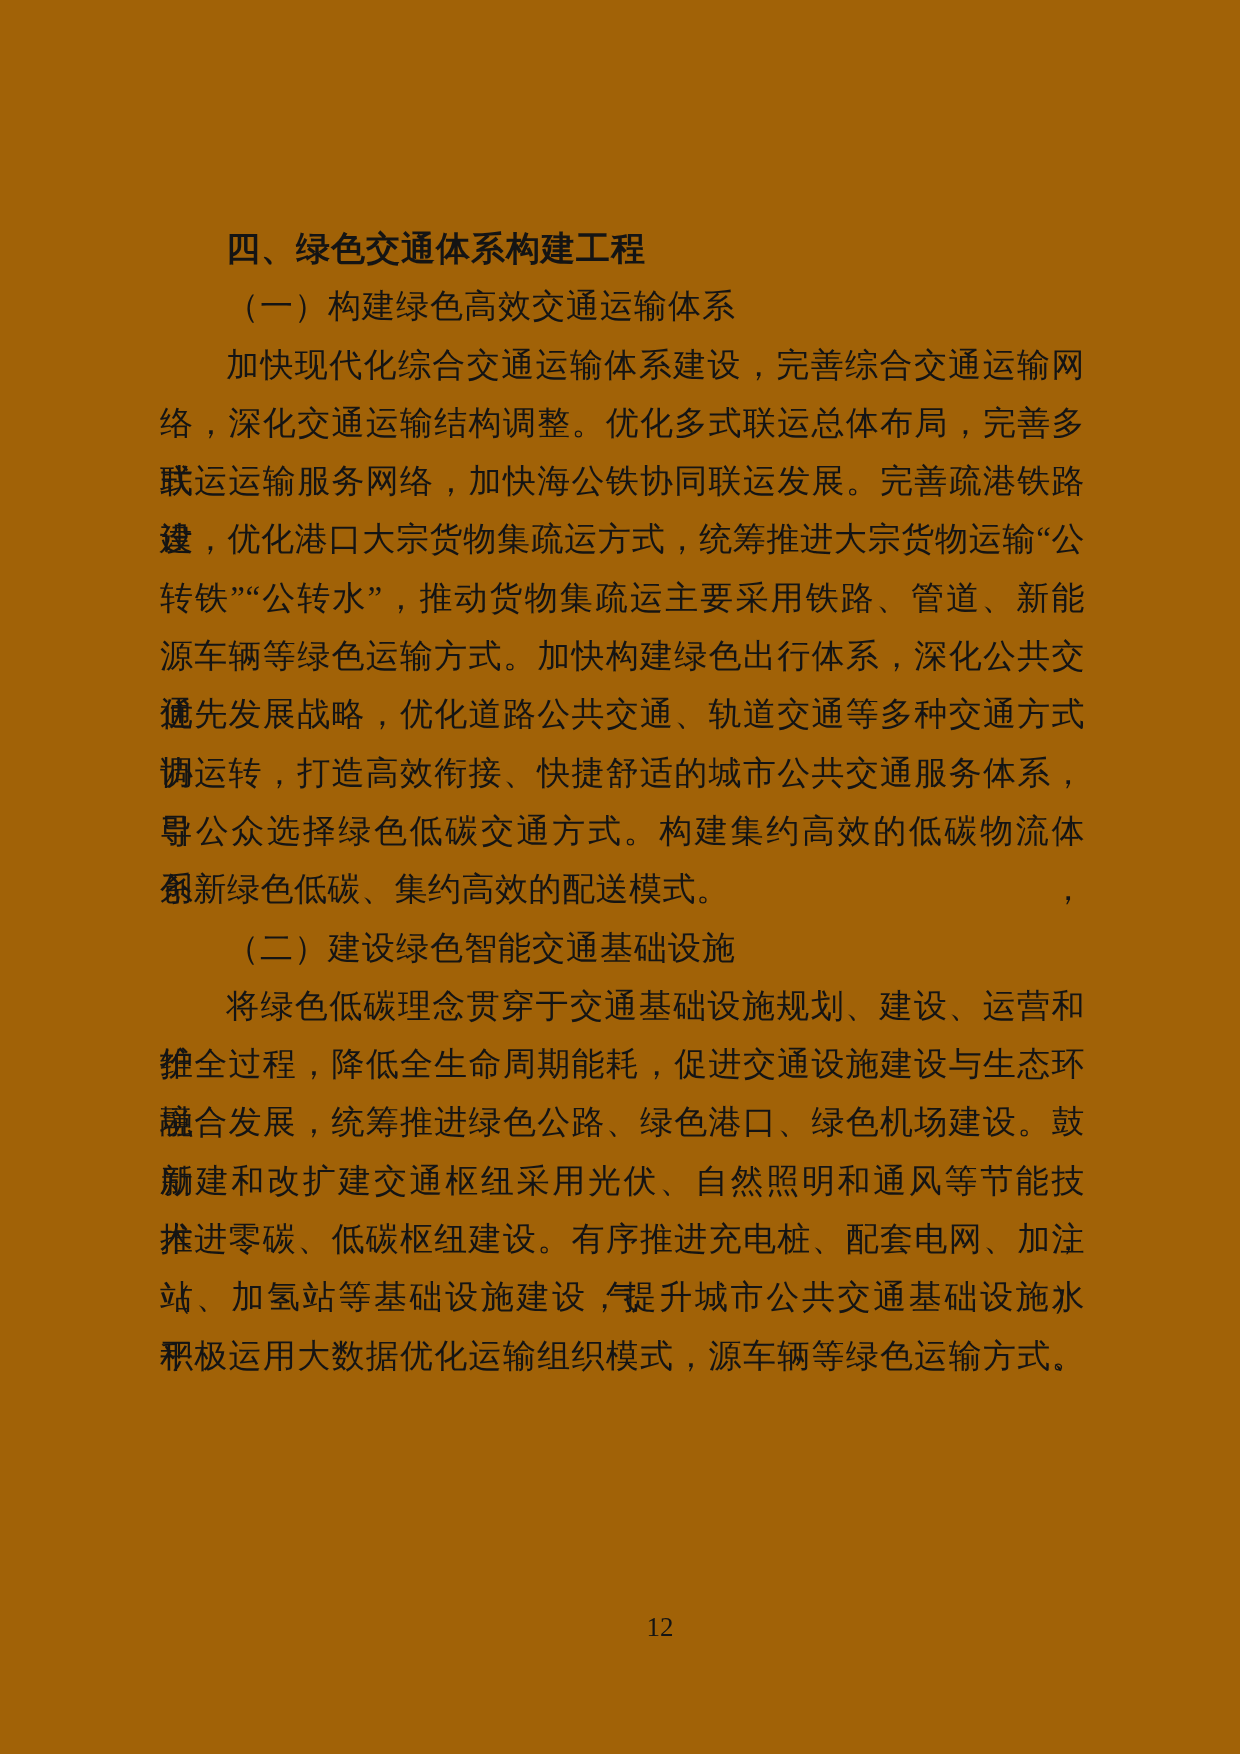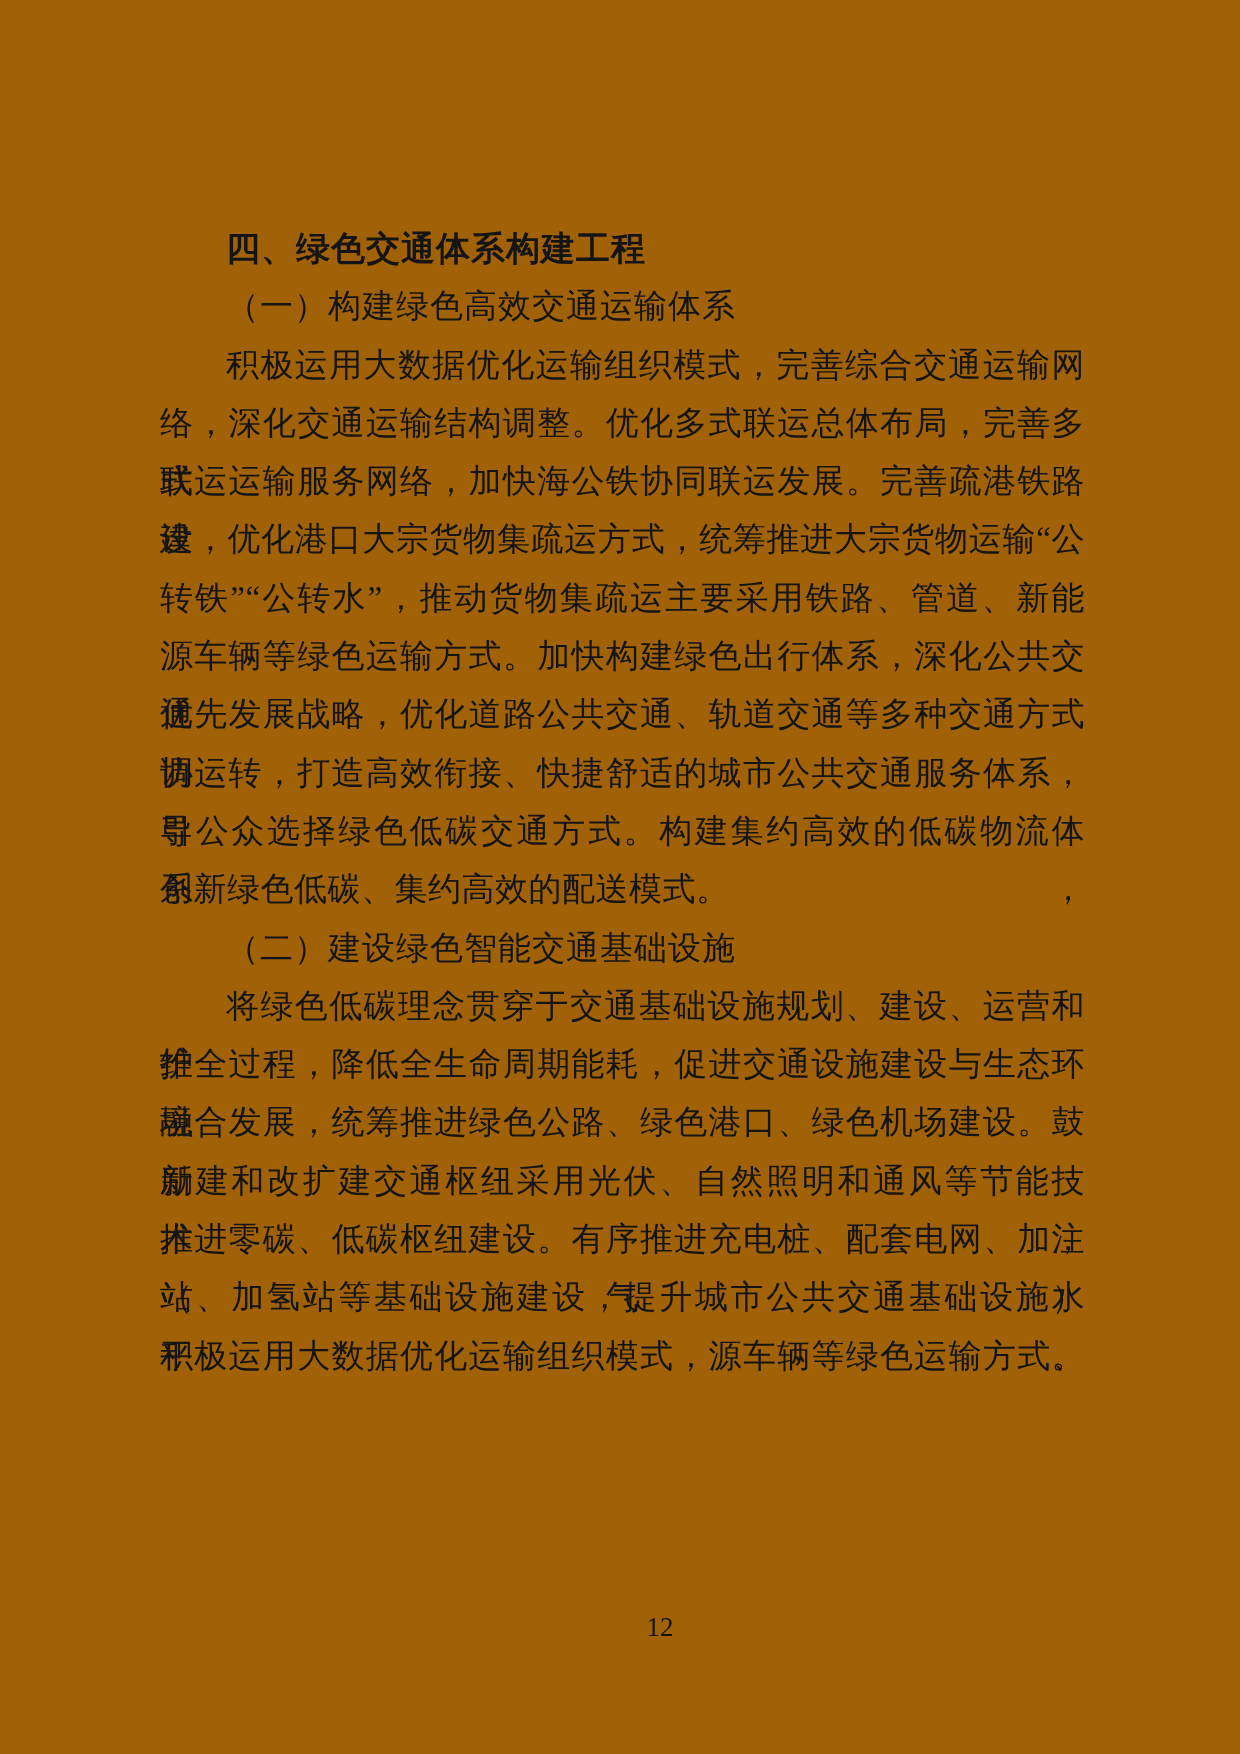--- a/index.html
+++ b/index.html
@@ -59,21 +59,21 @@
   }
 </style>
 </head>
 <body>
 
 <div class="page">
   <div class="content">
     <div class="line title indent">四、绿色交通体系构建工程</div>
     <div id="doc-body">
         <div class="line heading indent">（一）构建绿色高效交通运输体系</div>
-        <div class="line just indent">积极运用大数据优化运输组织模式，完善综合交通运输网</div>
+        <div class="line just indent">加快现代化综合交通运输体系建设，完善综合交通运输网</div>
         <div class="line just">络，深化交通运输结构调整。优化多式联运总体布局，完善多式</div>
         <div class="line just">联运运输服务网络，加快海公铁协同联运发展。完善疏港铁路建</div>
         <div class="line just">设，优化港口大宗货物集疏运方式，统筹推进大宗货物运输“公</div>
         <div class="line just">转铁”“公转水”，推动货物集疏运主要采用铁路、管道、新能</div>
         <div class="line just">源车辆等绿色运输方式。加快构建绿色出行体系，深化公共交通</div>
         <div class="line just">优先发展战略，优化道路公共交通、轨道交通等多种交通方式协</div>
         <div class="line just">调运转，打造高效衔接、快捷舒适的城市公共交通服务体系，引</div>
         <div class="line just">导公众选择绿色低碳交通方式。构建集约高效的低碳物流体系，</div>
         <div class="line wrap">创新绿色低碳、集约高效的配送模式。</div>
         <div class="line heading indent">（二）建设绿色智能交通基础设施</div>

